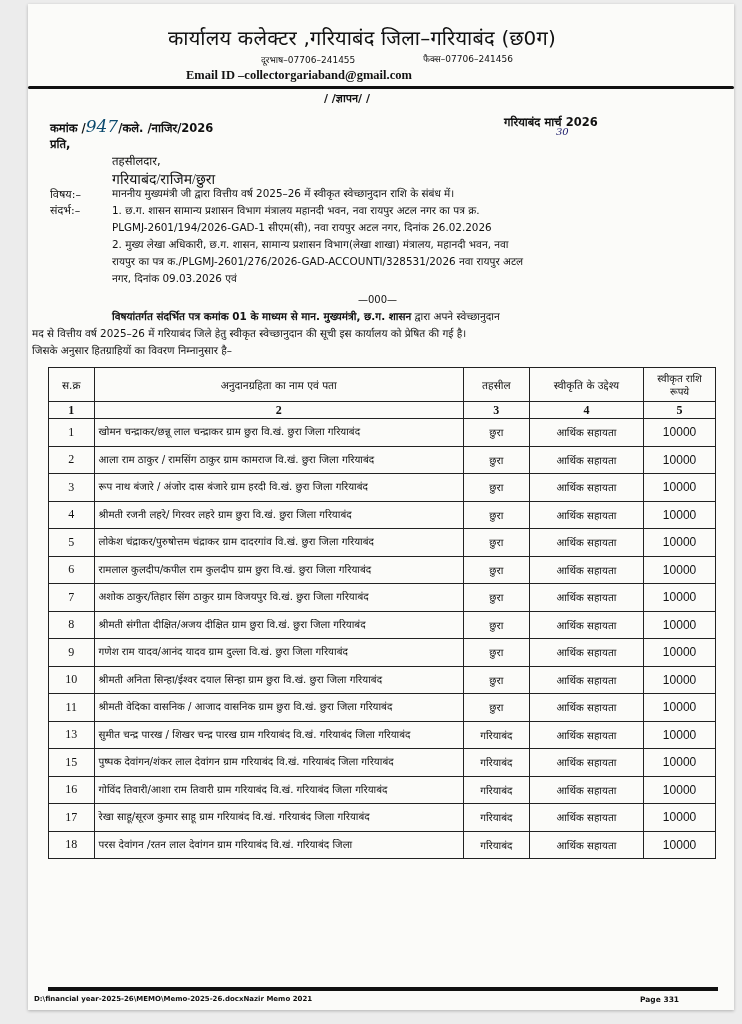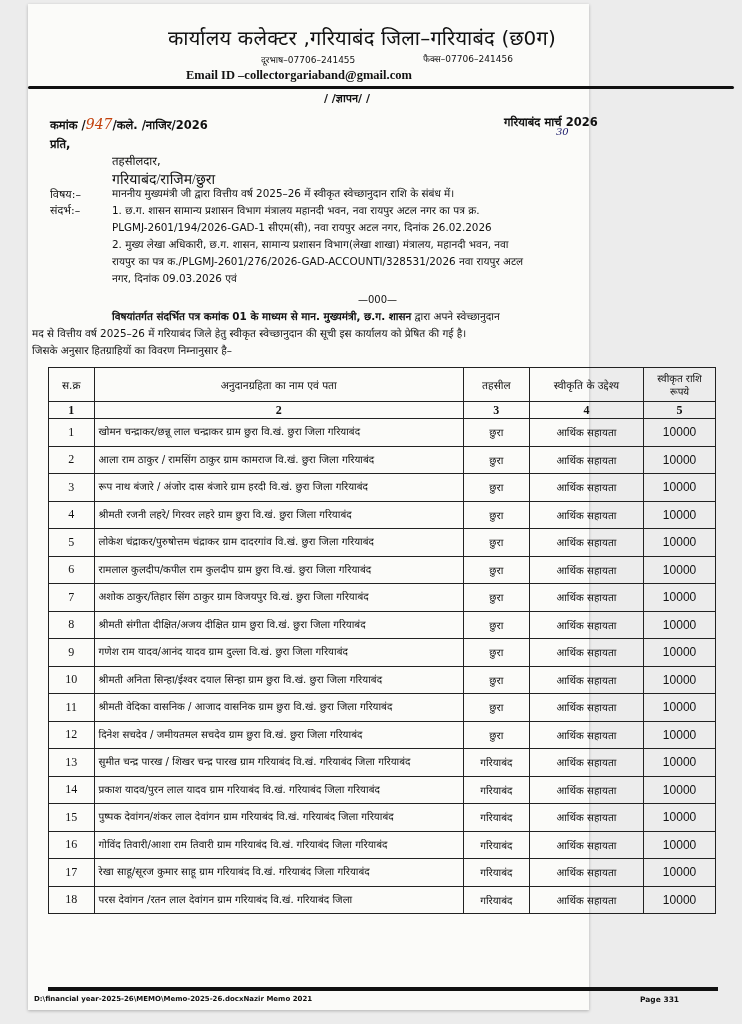--- a/index.html
+++ b/index.html
@@ -3,33 +3,33 @@
   <meta charset="utf-8">
   <style>
     html, body { margin: 0; padding: 0; }
     body {
       width: 742px; height: 1024px; overflow: hidden;
       background: #ececec;
       font-family: "DejaVu Serif", "Liberation Serif", serif;
       color: #111;
     }
     .page {
-      position: absolute; left: 28px; top: 4px; width: 561px; height: 1006px;
+      position: absolute; left: 28px; top: 4px; width: 706px; height: 1006px;
       background: #fbfbf9;
       box-shadow: 0 1px 3px rgba(0,0,0,0.25);
     }
     .abs { position: absolute; white-space: nowrap; }
     .title { left: 140px; top: 20px; font-size: 20px; font-family: "DejaVu Sans", "Liberation Sans", sans-serif; letter-spacing: 0.2px; }
     .phone { left: 233px; top: 49px; font-size: 9px; font-family: "DejaVu Sans", "Liberation Sans", sans-serif; }
     .fax { left: 370px; top: 48px; font-size: 9px; font-family: "DejaVu Sans", "Liberation Sans", sans-serif; margin-left: 25px; }
     .email { left: 158px; top: 64px; font-size: 12.5px; font-weight: bold; font-family: "Liberation Serif", serif; }
     .rule-top { position: absolute; left: 0; top: 82px; width: 706px; height: 3px; background: #111; border-radius: 2px; }
     .gyapan { left: 296px; top: 86px; font-size: 11px; font-family: "DejaVu Sans", sans-serif; font-weight: bold; }
     .kramank { left: 22px; top: 112px; font-size: 11.5px; font-weight: bold; font-family: "DejaVu Sans", sans-serif; }
-    .hand { font-family: "DejaVu Serif", serif; font-style: italic; font-size: 14px; font-weight: normal; color: #c2410c; }
+    .hand { font-family: "DejaVu Serif", serif; font-style: italic; font-size: 17px; font-weight: normal; color: #0c4a6e; }
     .date { left: 476px; top: 110px; font-size: 11.5px; font-weight: bold; font-family: "DejaVu Sans", sans-serif; }
     .date-hand { left: 528px; top: 122px; font-size: 10px; font-style: italic; color: #1a1a6a; }
     .prati { left: 22px; top: 132px; font-size: 11.5px; font-weight: bold; font-family: "DejaVu Sans", sans-serif; }
     .addr1 { left: 84px; top: 149px; font-size: 11.5px; font-family: "DejaVu Sans", sans-serif; }
     .addr2 { left: 84px; top: 165px; font-size: 14px; font-family: Liberation Serif, serif; }
     .lbl { font-size: 11px; font-family: "DejaVu Sans", sans-serif; }
     .body-text { font-size: 10.4px; font-family: "DejaVu Sans", sans-serif; }
     .sep { left: 330px; top: 290px; font-size: 10px; font-family: "DejaVu Sans", sans-serif; }
     .para-bold { font-weight: bold; }
     table.grid {
@@ -183,36 +183,22 @@
           <td class="c-amt">10000</td>
         </tr>
         <tr class="row">
           <td class="c-sn">11</td>
           <td class="c-name">श्रीमती वेदिका वासनिक / आजाद वासनिक ग्राम छुरा वि.खं. छुरा जिला गरियाबंद</td>
           <td class="c-tah">छुरा</td>
           <td class="c-ud">आर्थिक सहायता</td>
           <td class="c-amt">10000</td>
         </tr>
         <tr class="row">
-          <td class="c-sn">12</td>
-          <td class="c-name">दिनेश सचदेव / जमीयतमल सचदेव ग्राम छुरा वि.खं. छुरा जिला गरियाबंद</td>
-          <td class="c-tah">छुरा</td>
-          <td class="c-ud">आर्थिक सहायता</td>
-          <td class="c-amt">10000</td>
-        </tr>
-        <tr class="row">
           <td class="c-sn">13</td>
           <td class="c-name">सुमीत चन्द्र पारख / शिखर चन्द्र पारख ग्राम गरियाबंद वि.खं. गरियाबंद जिला गरियाबंद</td>
-          <td class="c-tah">गरियाबंद</td>
-          <td class="c-ud">आर्थिक सहायता</td>
-          <td class="c-amt">10000</td>
-        </tr>
-        <tr class="row">
-          <td class="c-sn">14</td>
-          <td class="c-name">प्रकाश यादव/पुरन लाल यादव ग्राम गरियाबंद वि.खं. गरियाबंद जिला गरियाबंद</td>
           <td class="c-tah">गरियाबंद</td>
           <td class="c-ud">आर्थिक सहायता</td>
           <td class="c-amt">10000</td>
         </tr>
         <tr class="row">
           <td class="c-sn">15</td>
           <td class="c-name">पुष्पक देवांगन/शंकर लाल देवांगन ग्राम गरियाबंद वि.खं. गरियाबंद जिला गरियाबंद</td>
           <td class="c-tah">गरियाबंद</td>
           <td class="c-ud">आर्थिक सहायता</td>
           <td class="c-amt">10000</td>

